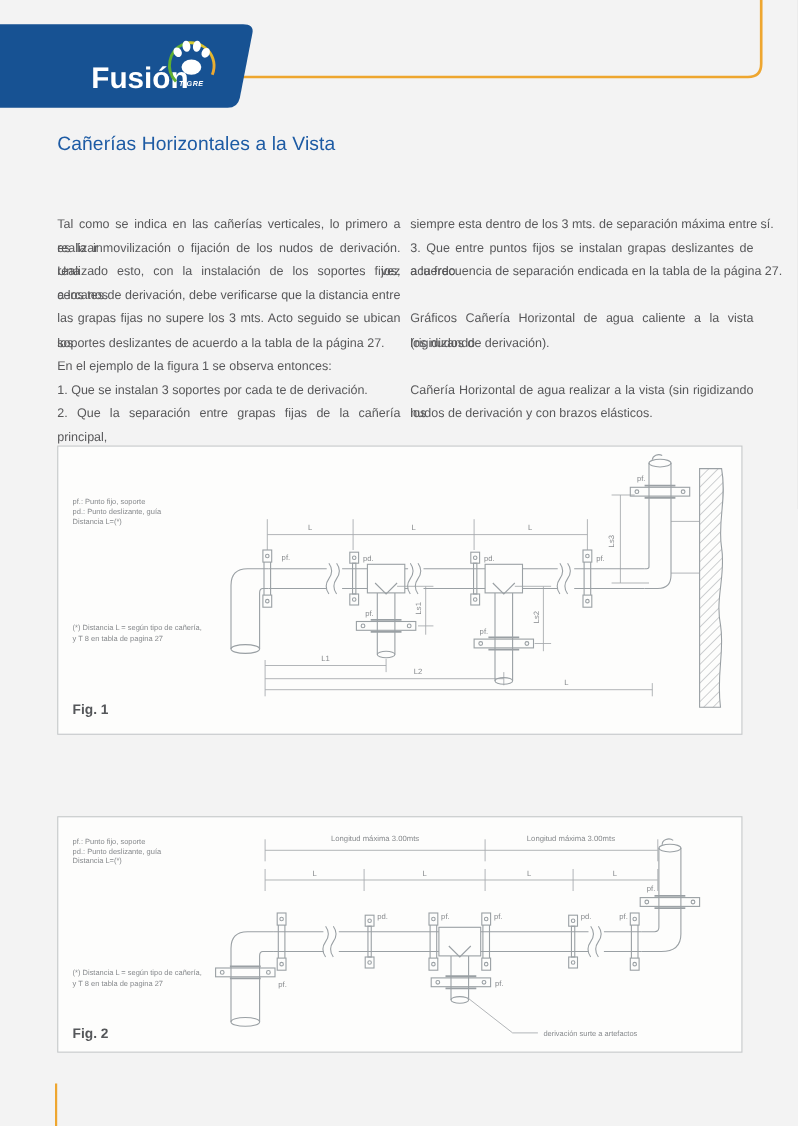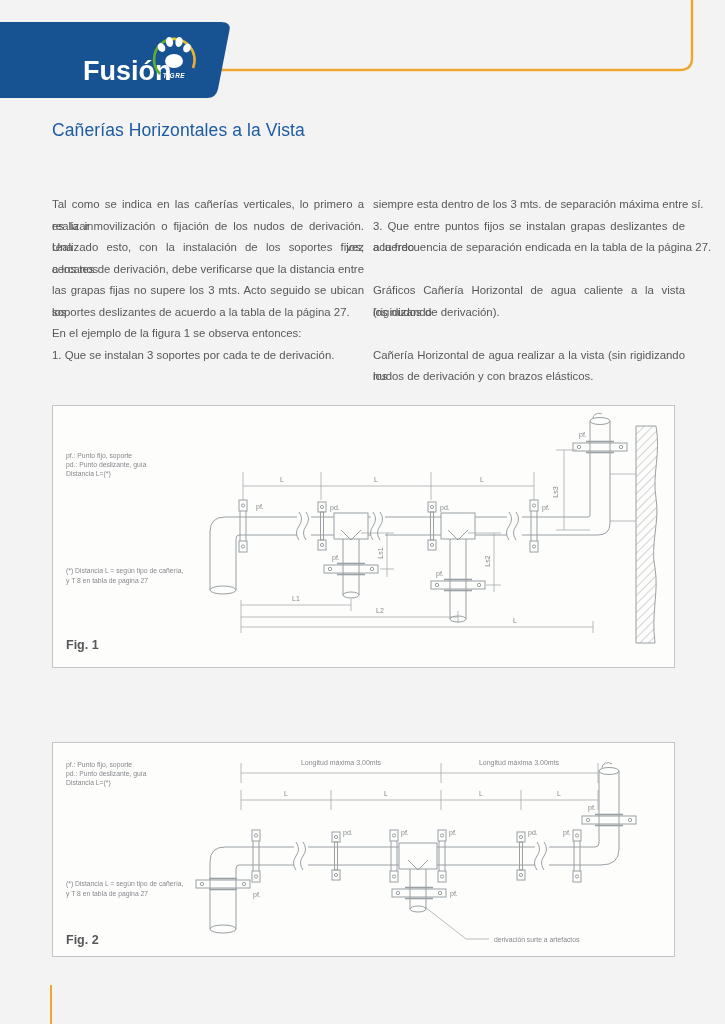--- a/index.html
+++ b/index.html
@@ -70,20 +70,21 @@
 
   <div class="col col-left">
     <div class="tline j">Tal como se indica en las cañerías verticales, lo primero a realizar</div>
     <div class="tline j">es la inmovilización o fijación de los nudos de derivación. Una vez</div>
     <div class="tline j">realizado esto, con la instalación de los soportes fijos, cercanos</div>
     <div class="tline j">a los tes de derivación, debe verificarse que la distancia entre</div>
     <div class="tline j">las grapas fijas no supere los 3 mts. Acto seguido se ubican los</div>
     <div class="tline">soportes deslizantes de acuerdo a la tabla de la página 27.</div>
     <div class="tline">En el ejemplo de la figura 1 se observa entonces:</div>
     <div class="tline">1. Que se instalan 3 soportes por cada te de derivación.</div>
+    <div class="tline j">2. Que la separación entre grapas fijas de la cañería principal,</div>
   </div>
   <div class="col col-right">
     <div class="tline">siempre esta dentro de los 3 mts. de separación máxima entre sí.</div>
     <div class="tline j">3. Que entre puntos fijos se instalan grapas deslizantes de acuerdo</div>
     <div class="tline">a la frecuencia de separación endicada en la tabla de la página 27.</div>
     <div class="tline"></div>
     <div class="tline j">Gráficos Cañería Horizontal de agua caliente a la vista (rigidizando</div>
     <div class="tline">los nudos de derivación).</div>
     <div class="tline"></div>
     <div class="tline j">Cañería Horizontal de agua realizar a la vista (sin rigidizando los</div>

